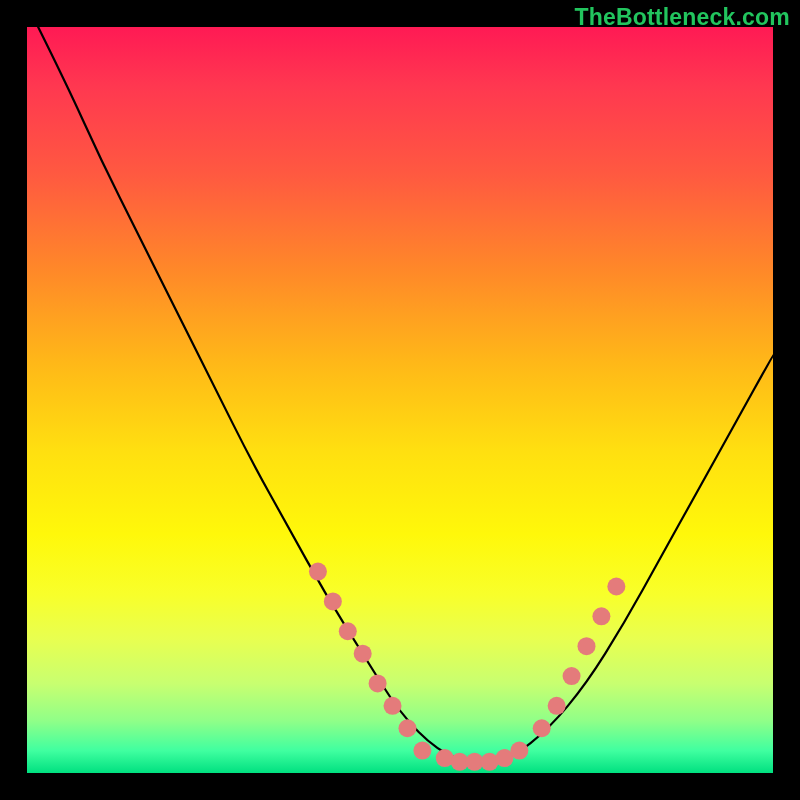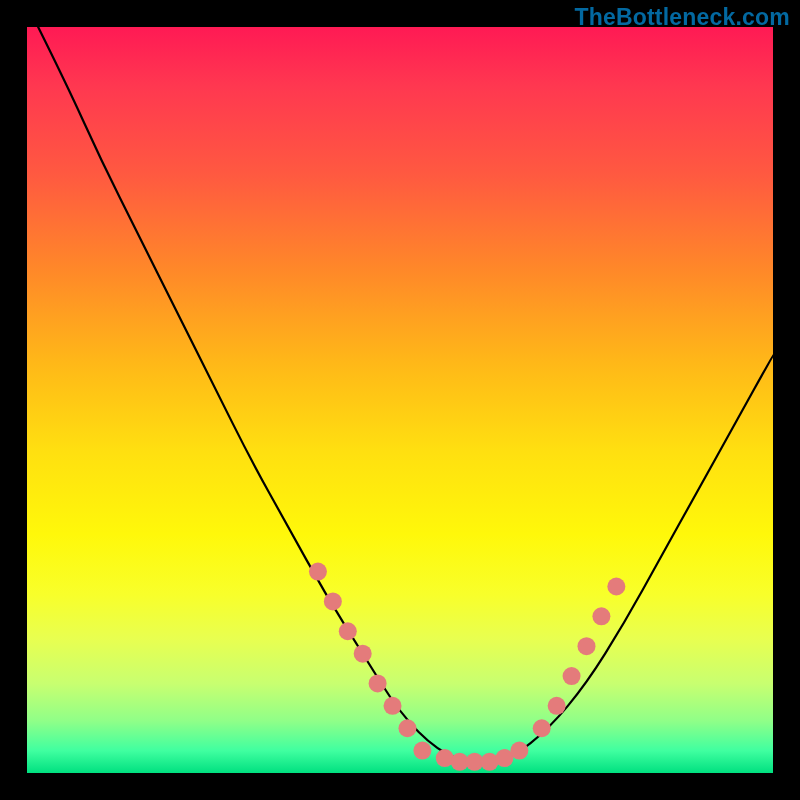--- a/index.html
+++ b/index.html
@@ -39,21 +39,21 @@
       #40ffa0 97%,
       #00e080 100%);
   }
   .watermark {
     position: absolute;
     top: 4px;
     right: 10px;
     font-family: Arial, Helvetica, sans-serif;
     font-size: 23px;
     font-weight: 600;
-    color: #0369a1;
+    color: #22c55e;
     letter-spacing: 0.2px;
   }
   svg.curve {
     position: absolute;
     left: 0;
     top: 0;
     width: 746px;
     height: 746px;
   }
 </style>

